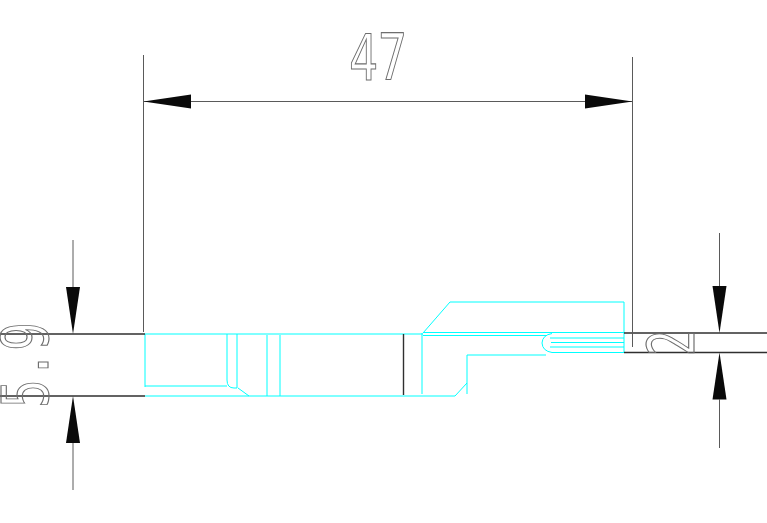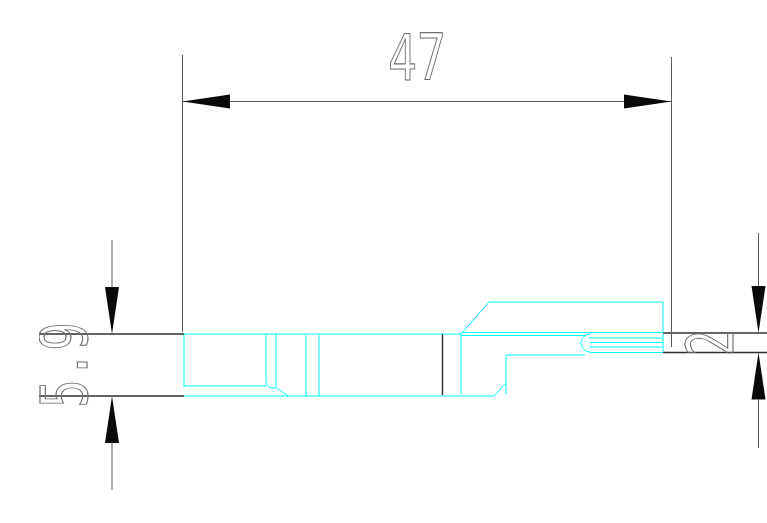--- a/index.html
+++ b/index.html
@@ -8,21 +8,20 @@
     width: 767px;
     height: 523px;
     background: #ffffff;
     overflow: hidden;
     font-family: "DejaVu Sans Mono", monospace;
   }
   .canvas-wrap {
     position: relative;
     width: 643px;
     height: 523px;
-    margin-left: 39px;
   }
   svg { display: block; }
   .dim-text {
     font-family: "DejaVu Sans Mono", monospace;
     font-size: 64px;
     fill: none;
     stroke-width: 1.15px;
   }
   .thin { stroke-width: 1px; fill: none; }
   .outline { stroke-width: 1.4px; fill: none; }

